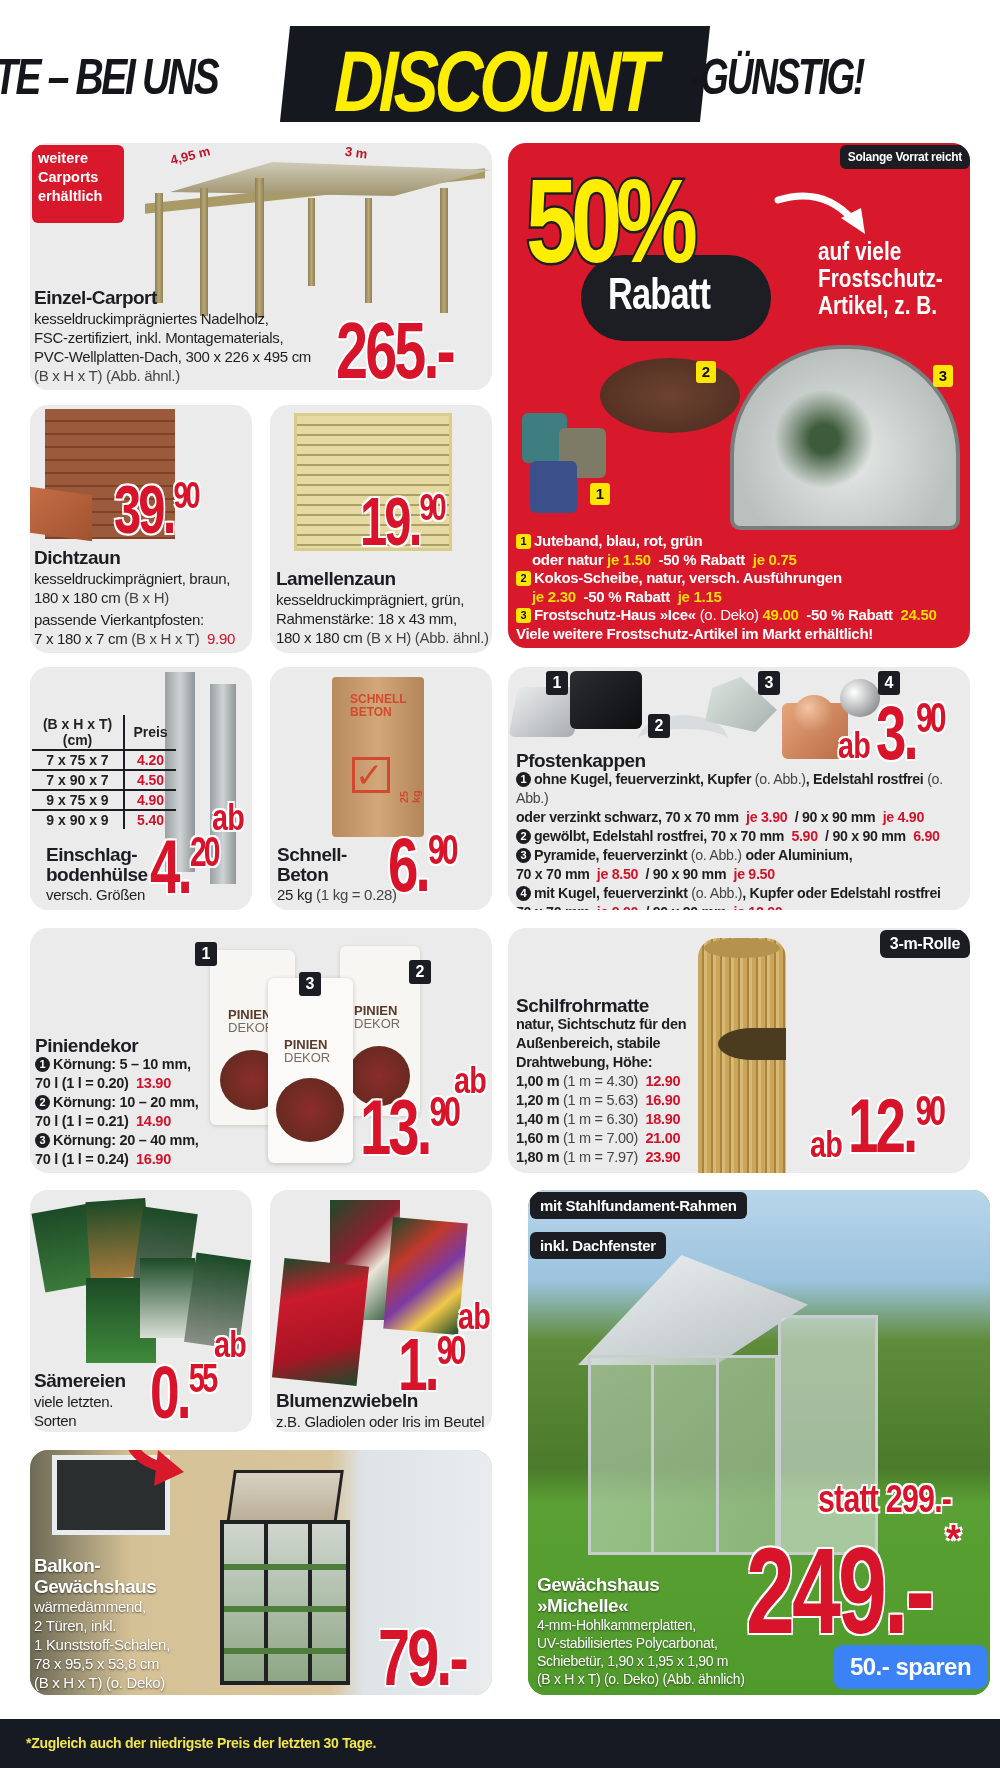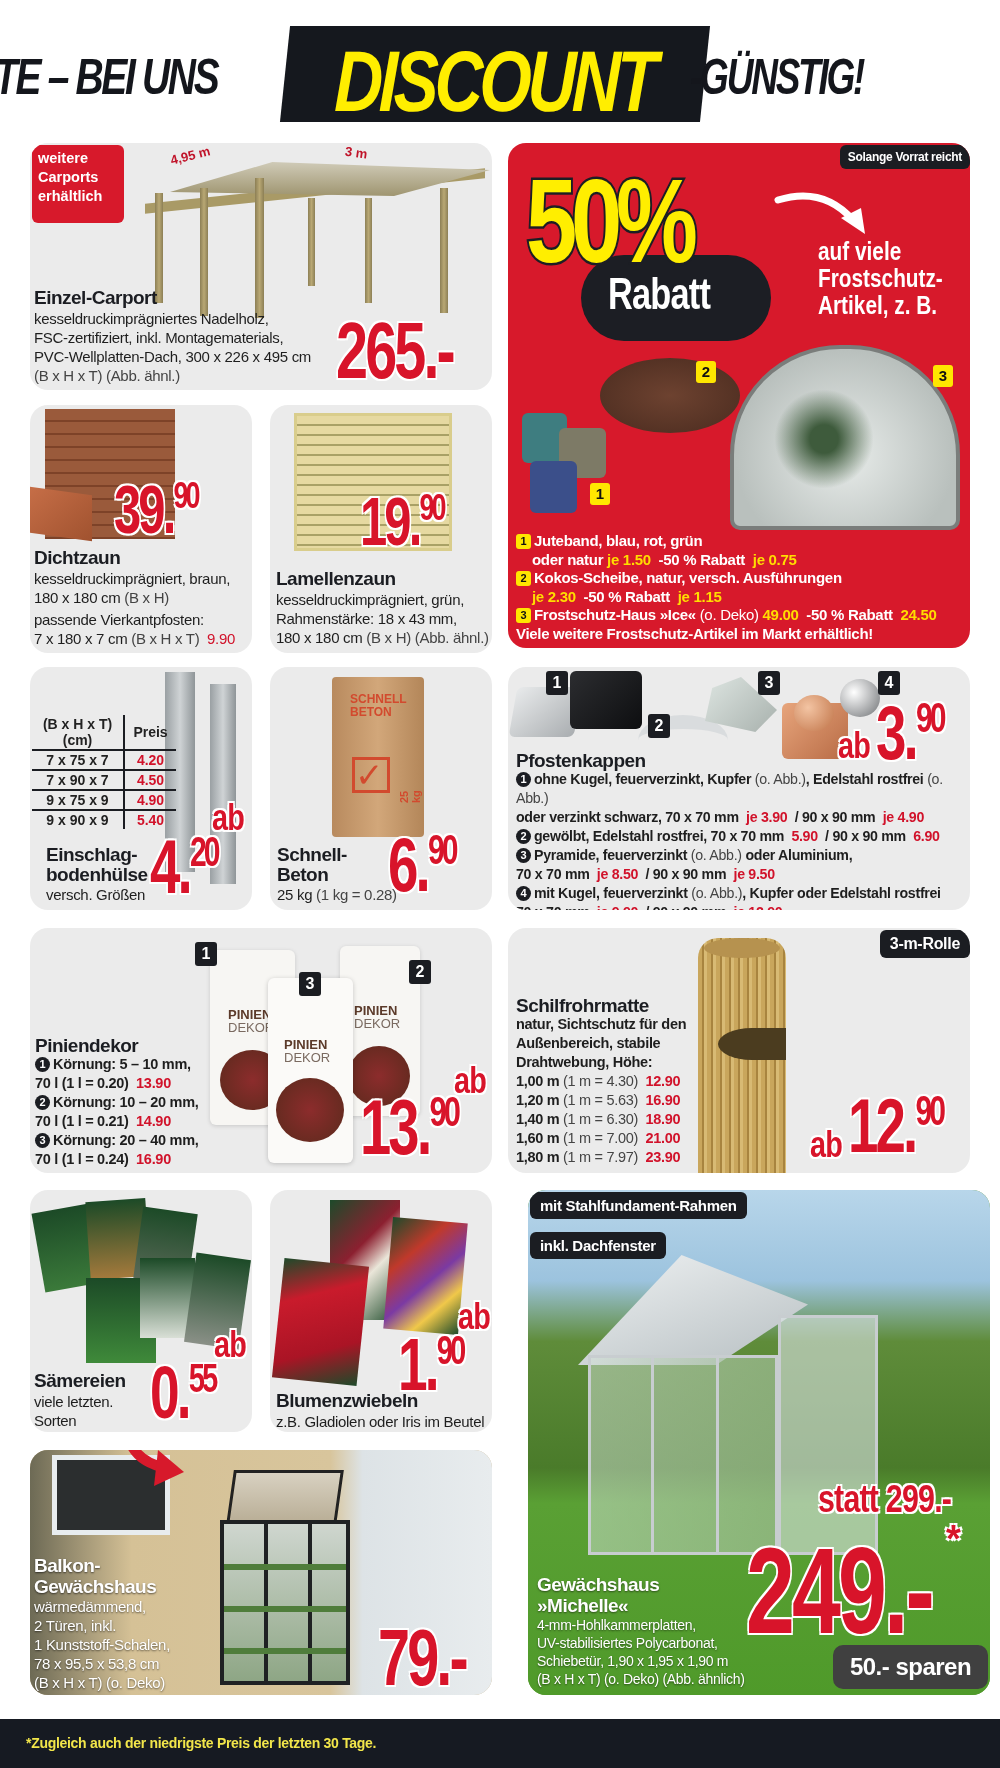--- a/index.html
+++ b/index.html
@@ -385,20 +385,20 @@
     <span class="main">249.-</span>
   </div>
   <div style="position:absolute; left:9px; top:384px; text-shadow:0 1px 2px rgba(0,0,0,0.5);">
     <div class="title" style="color:#fff; line-height:21px;">Gewächshaus</div>
     <div class="title" style="color:#fff; line-height:21px;">»Michelle«</div>
     <div class="desc" style="color:#fff; font-size:14px; line-height:18px;">4-mm-Hohlkammerplatten,</div>
     <div class="desc" style="color:#fff; font-size:14px; line-height:18px;">UV-stabilisiertes Polycarbonat,</div>
     <div class="desc" style="color:#fff; font-size:14px; line-height:18px;">Schiebetür, 1,90 x 1,95 x 1,90 m</div>
     <div class="desc" style="color:#fff; font-size:14px; line-height:18px; font-weight:normal;">(B x H x T) (o. Deko) (Abb. ähnlich)</div>
   </div>
-  <div style="position:absolute; left:305px; top:455px; width:155px; height:44px; background:#404040; border-radius:10px; color:#fff; font-size:24px; font-weight:900; text-align:center; line-height:44px; letter-spacing:-0.5px;">
+  <div style="position:absolute; left:305px; top:455px; width:155px; height:44px; background:#3b82f6; border-radius:10px; color:#fff; font-size:24px; font-weight:900; text-align:center; line-height:44px; letter-spacing:-0.5px;">
     <span>50.- sparen</span>
   </div>
 </div>
 
 <div class="footer">
   <span>*Zugleich auch der niedrigste Preis der letzten 30 Tage.</span>
 </div>
 
 </body></html>

